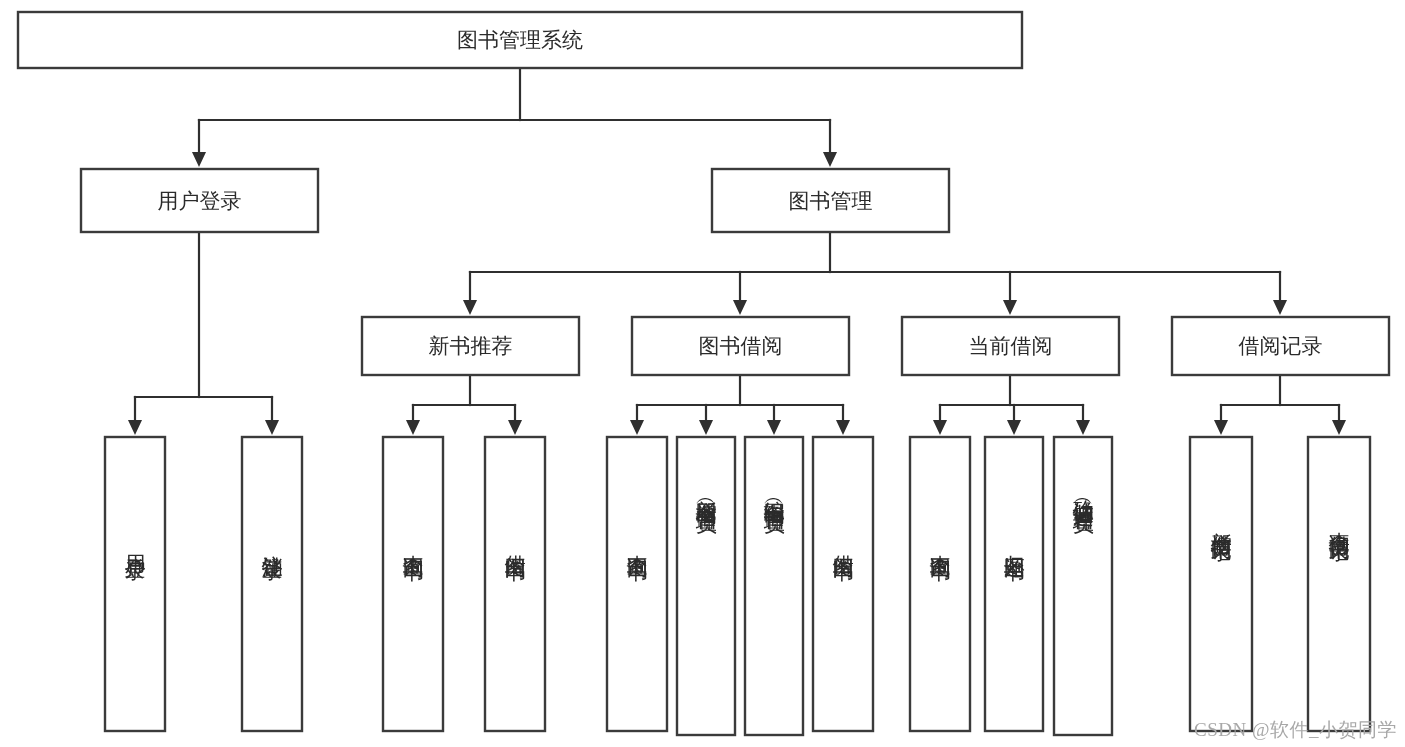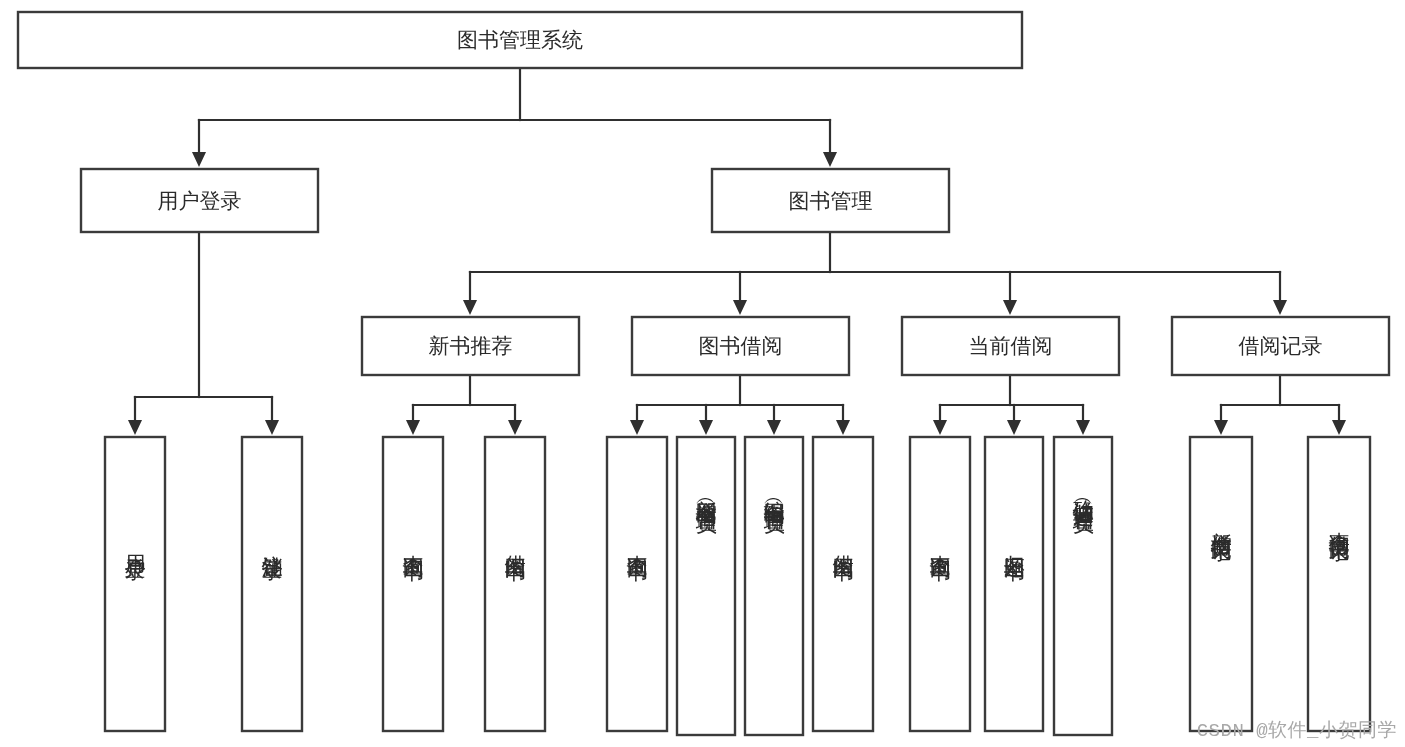--- a/index.html
+++ b/index.html
@@ -69,21 +69,21 @@
     font-size: 21px;
     line-height: 1.08;
     color: #2b2b2b;
     letter-spacing: 2px;
     white-space: nowrap;
   }
   .watermark {
     position: absolute;
     right: 8px;
     bottom: 4px;
-    font-family: Liberation Mono, monospace;
+    font-family: Liberation Serif, serif;
     font-size: 19px;
     color: #a8a8a8;
     letter-spacing: 0.5px;
     user-select: none;
     margin-top: 40px;
   }
 </style>
 </head>
 <body>
 

